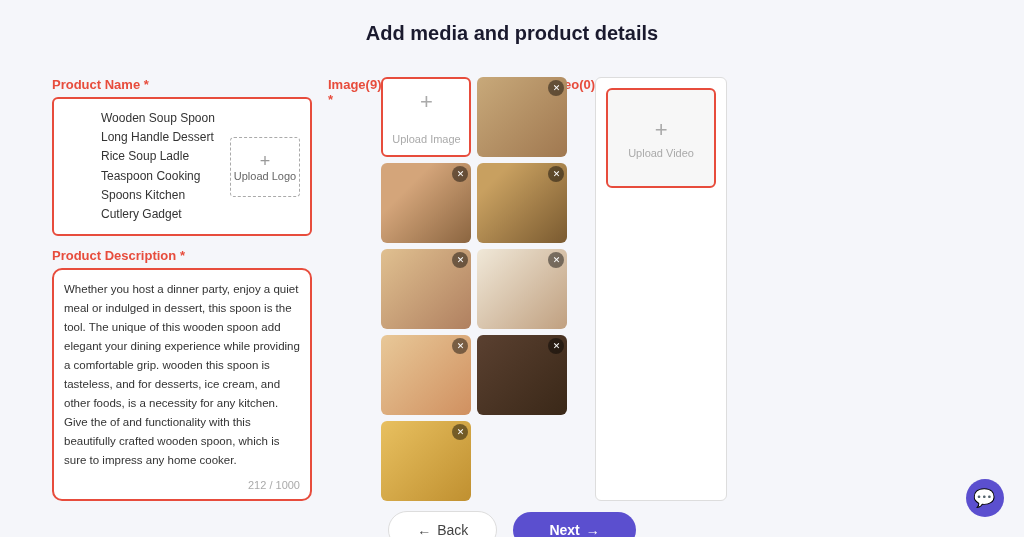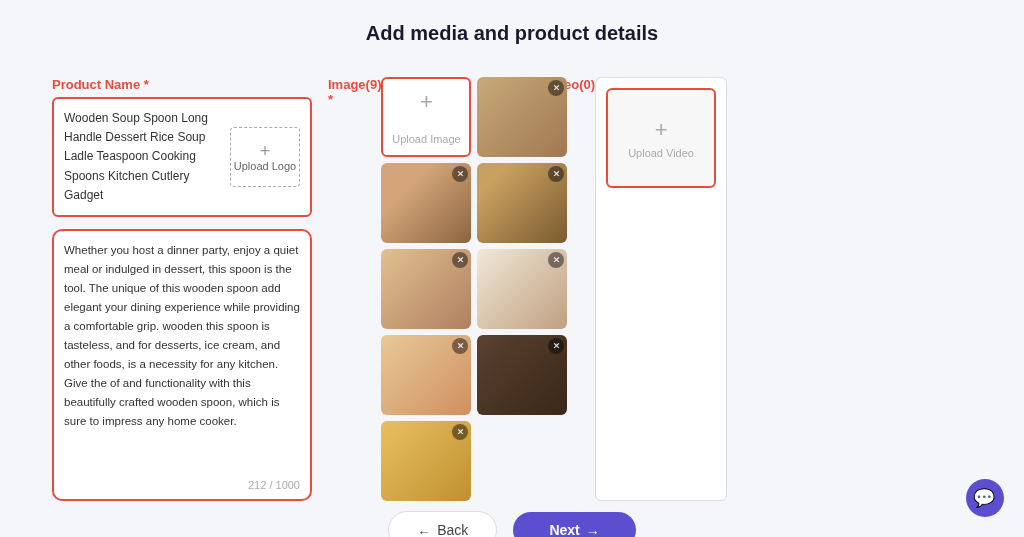--- a/index.html
+++ b/index.html
@@ -50,20 +50,21 @@
       display: flex;
       justify-content: space-between;
       align-items: center;
       min-height: 80px;
     }
     .product-name-text {
       font-size: 12px;
       color: #333;
       line-height: 1.6;
       flex: 1;
+      margin-left: 37px;
     }
     .upload-logo-btn {
       display: flex;
       flex-direction: column;
       align-items: center;
       justify-content: center;
       width: 70px;
       height: 60px;
       border: 1px dashed #aaa;
       border-radius: 4px;
@@ -262,20 +263,23 @@
       <div class="product-name-box">
         <div class="product-name-text">Wooden Soup Spoon Long Handle Dessert Rice Soup Ladle Teaspoon Cooking Spoons Kitchen Cutlery Gadget</div>
         <div class="upload-logo-btn">
           <span class="plus">+</span>
           <span>Upload Logo</span>
         </div>
       </div>
     </div>
 
     <div style="flex:1;display:flex;flex-direction:column;">
+      <div class="field-label">
+        <span>Product Description</span> <span>*</span>
+      </div>
       <div class="desc-box" style="flex:1;">
         <div class="desc-text">Whether you host a dinner party, enjoy a quiet meal or indulged in dessert, this spoon is the tool.
 The unique of this wooden spoon add elegant your dining experience while providing a comfortable grip.
 wooden this spoon is tasteless, and for desserts, ice cream, and other foods, is a necessity for any kitchen.
 Give the of and functionality with this beautifully crafted wooden spoon, which is sure to impress any home cooker.</div>
         <div class="char-count">212 / 1000</div>
       </div>
     </div>
   </div>
 

